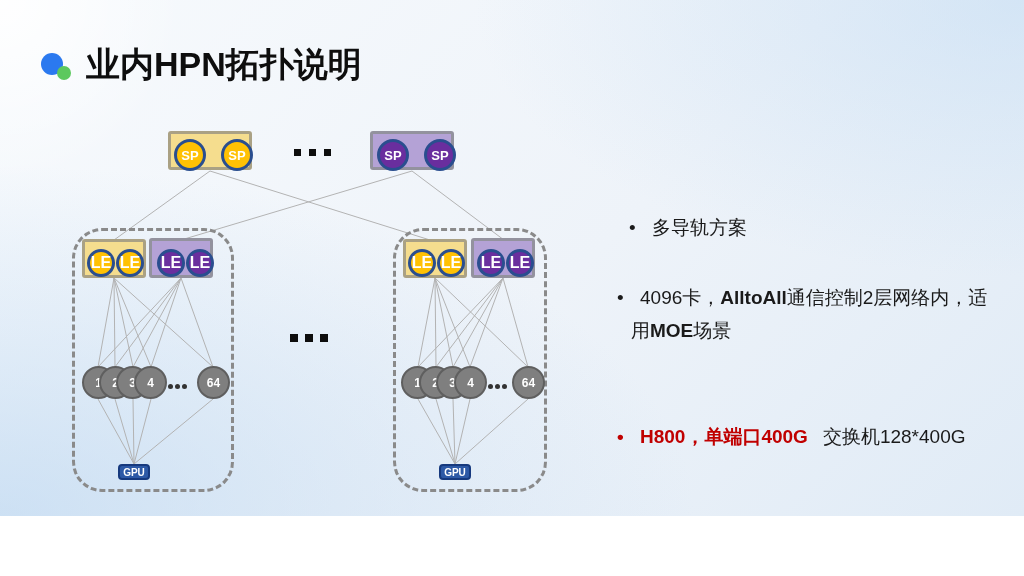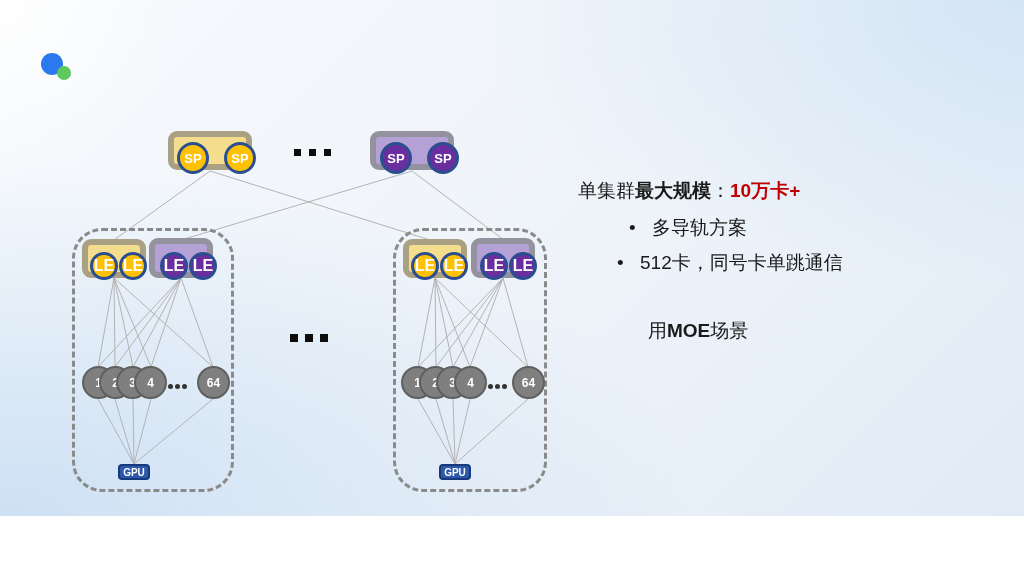--- a/index.html
+++ b/index.html
@@ -14,21 +14,21 @@
   .net-lines{position:absolute;left:0;top:0;}
 
   
   .logo-dot{position:absolute;border-radius:50%;}
   .logo-dot.blue{left:41px;top:53px;width:22px;height:22px;background:#2b79ef;}
   .logo-dot.green{left:57px;top:66px;width:14px;height:14px;background:#5cc85e;}
   .page-title{position:absolute;left:86px;top:44px;font-size:34px;line-height:40px;font-weight:bold;color:#0e0e0e;white-space:nowrap;}
 
   
   .dashed-box{position:absolute;border:3px dashed #8a8a8a;border-radius:30px;box-sizing:border-box;}
-  .gbox{position:absolute;border-radius:9px;box-sizing:border-box;border:6px solid #a16207;}
+  .gbox{position:absolute;border-radius:3px;box-sizing:border-box;border:3px solid #a16207;}
   .gbox.yellow{background:#f5dd8e;border-color:#aaa184;}
   .gbox.purple{background:#b4a2d6;border-color:#93929e;}
   .circ{position:absolute;border-radius:50%;box-sizing:border-box;border:3px solid #2a4e8f;
         display:flex;align-items:center;justify-content:center;color:#fff;font-weight:bold;}
   .circ.yellow{background:#ffc104;}
   .circ.purple{background:#6a2e9e;}
   .sp-c{width:32px;height:32px;font-size:13px;}
   .le-c{width:28px;height:28px;font-size:16px;}
   .gpu-circ{position:absolute;width:33px;height:33px;border-radius:50%;background:#7f7f7f;
         border:2px solid #5f5f5f;box-sizing:border-box;color:#fff;font-weight:bold;font-size:12px;
@@ -97,20 +97,21 @@
       <line x1="418" y1="399" x2="455" y2="464"></line>
         <line x1="436" y1="399" x2="455" y2="464"></line>
       <line x1="453" y1="399" x2="455" y2="464"></line>
         <line x1="470" y1="399" x2="455" y2="464"></line>
       <line x1="528" y1="399" x2="455" y2="464"></line>
     </g>
   </svg>
 
   <div class="logo-dot blue"></div>
   <div class="logo-dot green"></div>
+  <div class="page-title">业内HPN拓扑说明</div>
 
   <div class="gbox yellow" style="left:168px;top:131px;width:84px;height:39px">
     <div class="circ yellow sp-c" style="left:3px;top:5px">
         <span>SP</span>
       </div>
     <div class="circ yellow sp-c" style="left:50px;top:5px">
         <span>SP</span>
       </div>
   </div>
   <div class="dots sp-dots" style="left:294px;top:149px">
@@ -211,30 +212,30 @@
       <span>64</span>
     </div>
 
   <div class="gpu-tag" style="left:118px;top:464px">
       <span>GPU</span>
     </div>
   <div class="gpu-tag" style="left:439px;top:464px">
       <span>GPU</span>
     </div>
 
-  <div class="rp" style="left:578px;top:178px">
-    <span>单集群</span><b>最大规模</b><span>：</span><span class="red">10万卡+</span>
-  </div>
   <div class="rp" style="left:629px;top:215px">
     <span class="blt">•</span><span>多导轨方案</span>
   </div>
-  <div class="rp" style="left:617px;top:250px">
-    <span class="blt">•</span><span>512卡，同号卡单跳通信</span>
-  </div>
-  <div class="rp" style="left:648px;top:318px">
+  <div class="rp" style="left:617px;top:285px">
+    <span class="blt">•</span><span>4096卡，</span><b>AlltoAll</b><span>通信控制2层网络内，适</span>
+  </div>
+  <div class="rp" style="left:631px;top:318px">
     <span>用</span><b>MOE</b><span>场景</span>
+  </div>
+  <div class="rp" style="left:617px;top:424px">
+    <span class="blt red">•</span><span class="red">H800，单端口400G</span><span class="gap"></span><span>交换机128*400G</span>
   </div>
 
   <div class="footer">
     
     
   </div>
 </div>
 
 </body></html>

